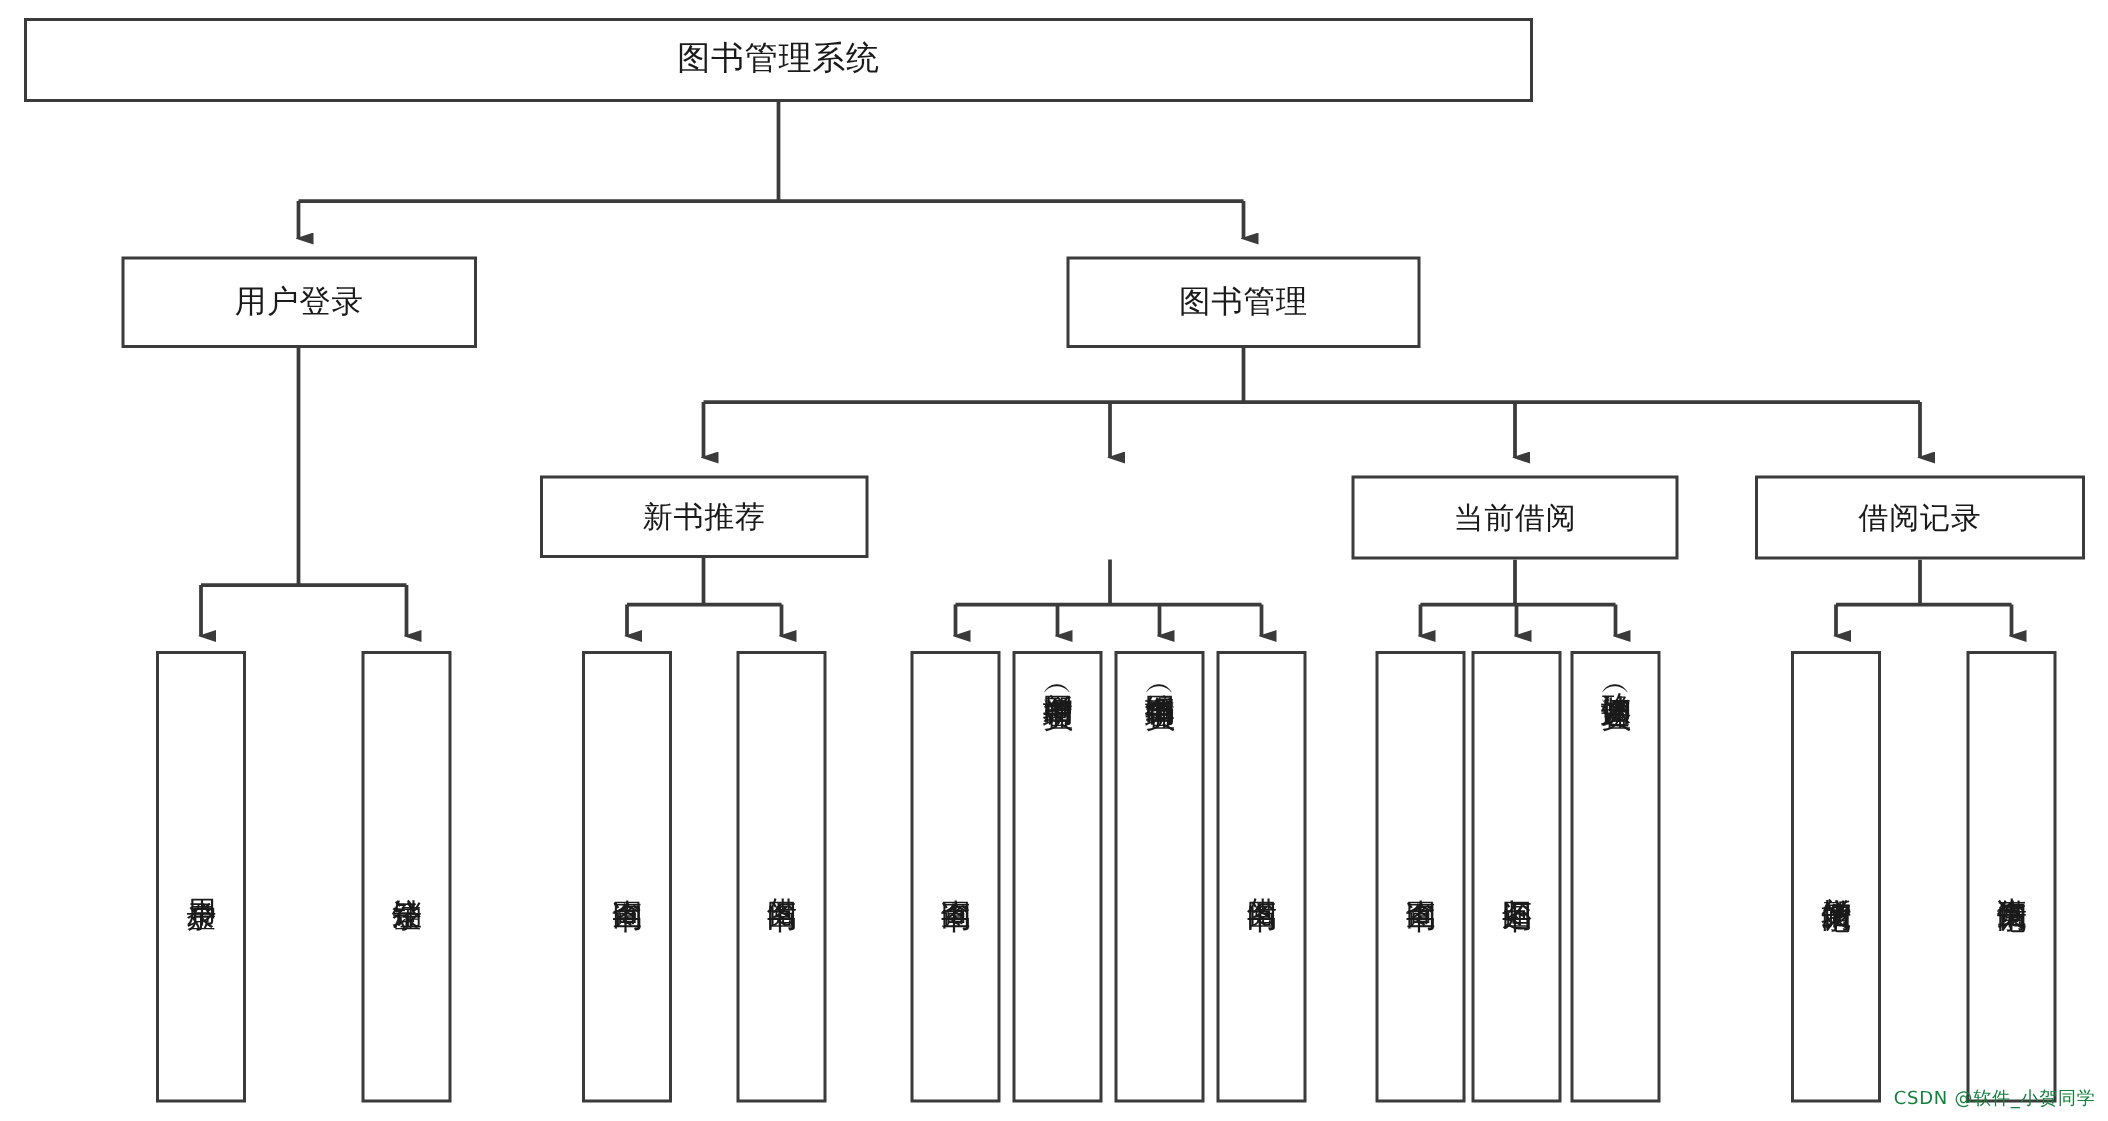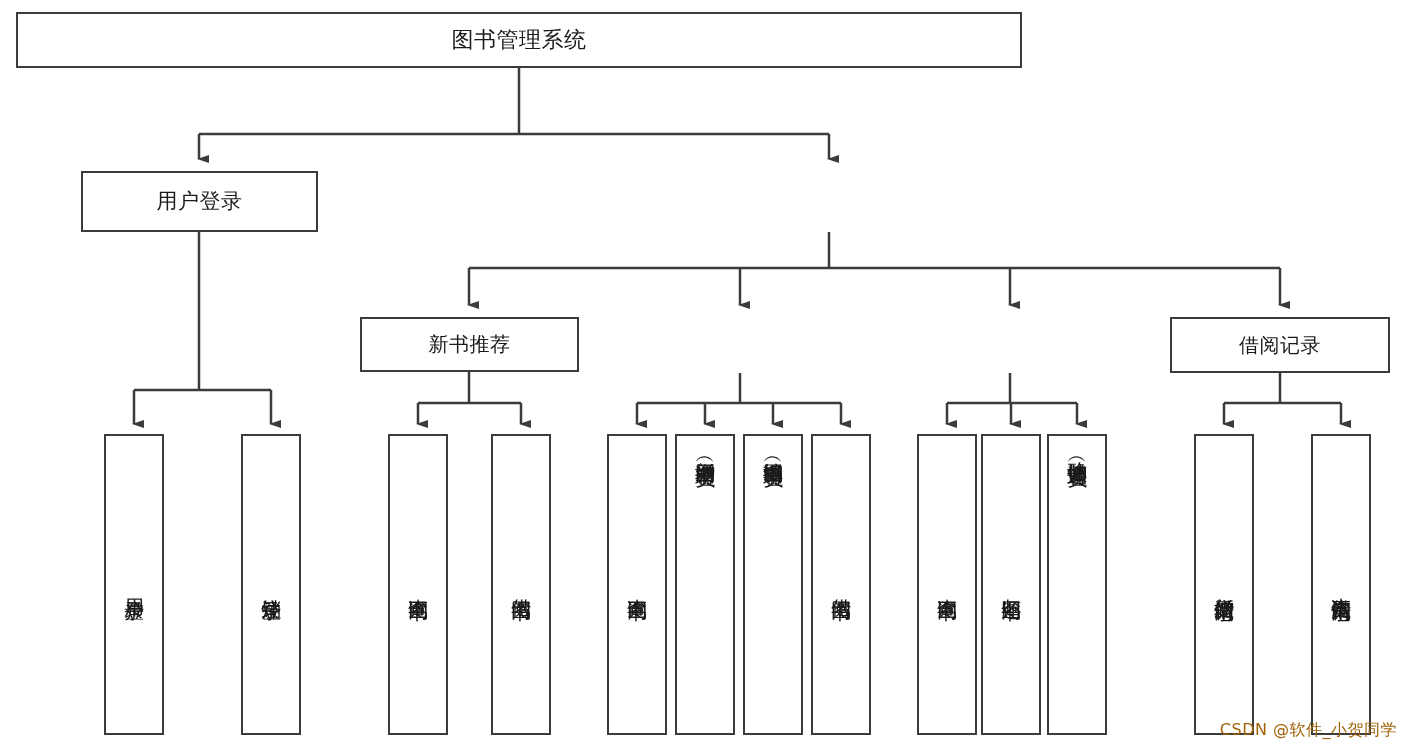--- a/index.html
+++ b/index.html
@@ -58,22 +58,22 @@
     white-space: normal;
   }
   .node.leaf.centered {
     align-items: center;
     padding-top: 0;
   }
   .watermark {
     position: absolute;
     right: 8px;
     bottom: 6px;
-    font-size: 16px;
-    color: #a16207;
+    font-size: 12px;
+    color: #15803d;
     letter-spacing: 0.5px;
     white-space: nowrap;
   }
 </style>
 </head>
 <body>
 
 <div id="canvas">
 
   <svg id="wires" viewBox="0 0 1405 747">
@@ -127,26 +127,32 @@
   </svg>
 
   <div class="node root" style="left:16px; top:12px; width:1006px; height:56px;">
     <span class="node-label">图书管理系统</span>
   </div>
 
   <div class="node level2" style="left:81px; top:171px; width:237px; height:61px;">
     <span class="node-label">用户登录</span>
   </div>
 
+  <div class="node level2" style="left:711px; top:171px; width:236px; height:61px;">
+    <span class="node-label">图书管理</span>
+  </div>
 
   <div class="node level3" style="left:360px; top:317px; width:219px; height:55px;">
     <span class="node-label">新书推荐</span>
   </div>
 
 
+  <div class="node level3" style="left:901px; top:317px; width:218px; height:56px;">
+    <span class="node-label">当前借阅</span>
+  </div>
 
   <div class="node level3" style="left:1170px; top:317px; width:220px; height:56px;align-items:center;">
     <span class="node-label">借阅记录</span>
   </div>
 
   <div class="node leaf centered" style="left:104px; top:434px; width:60px; height:301px;">
     <span class="node-label">用户登录</span>
   </div>
 
   <div class="node leaf centered" style="left:241px; top:434px; width:60px; height:301px;">

